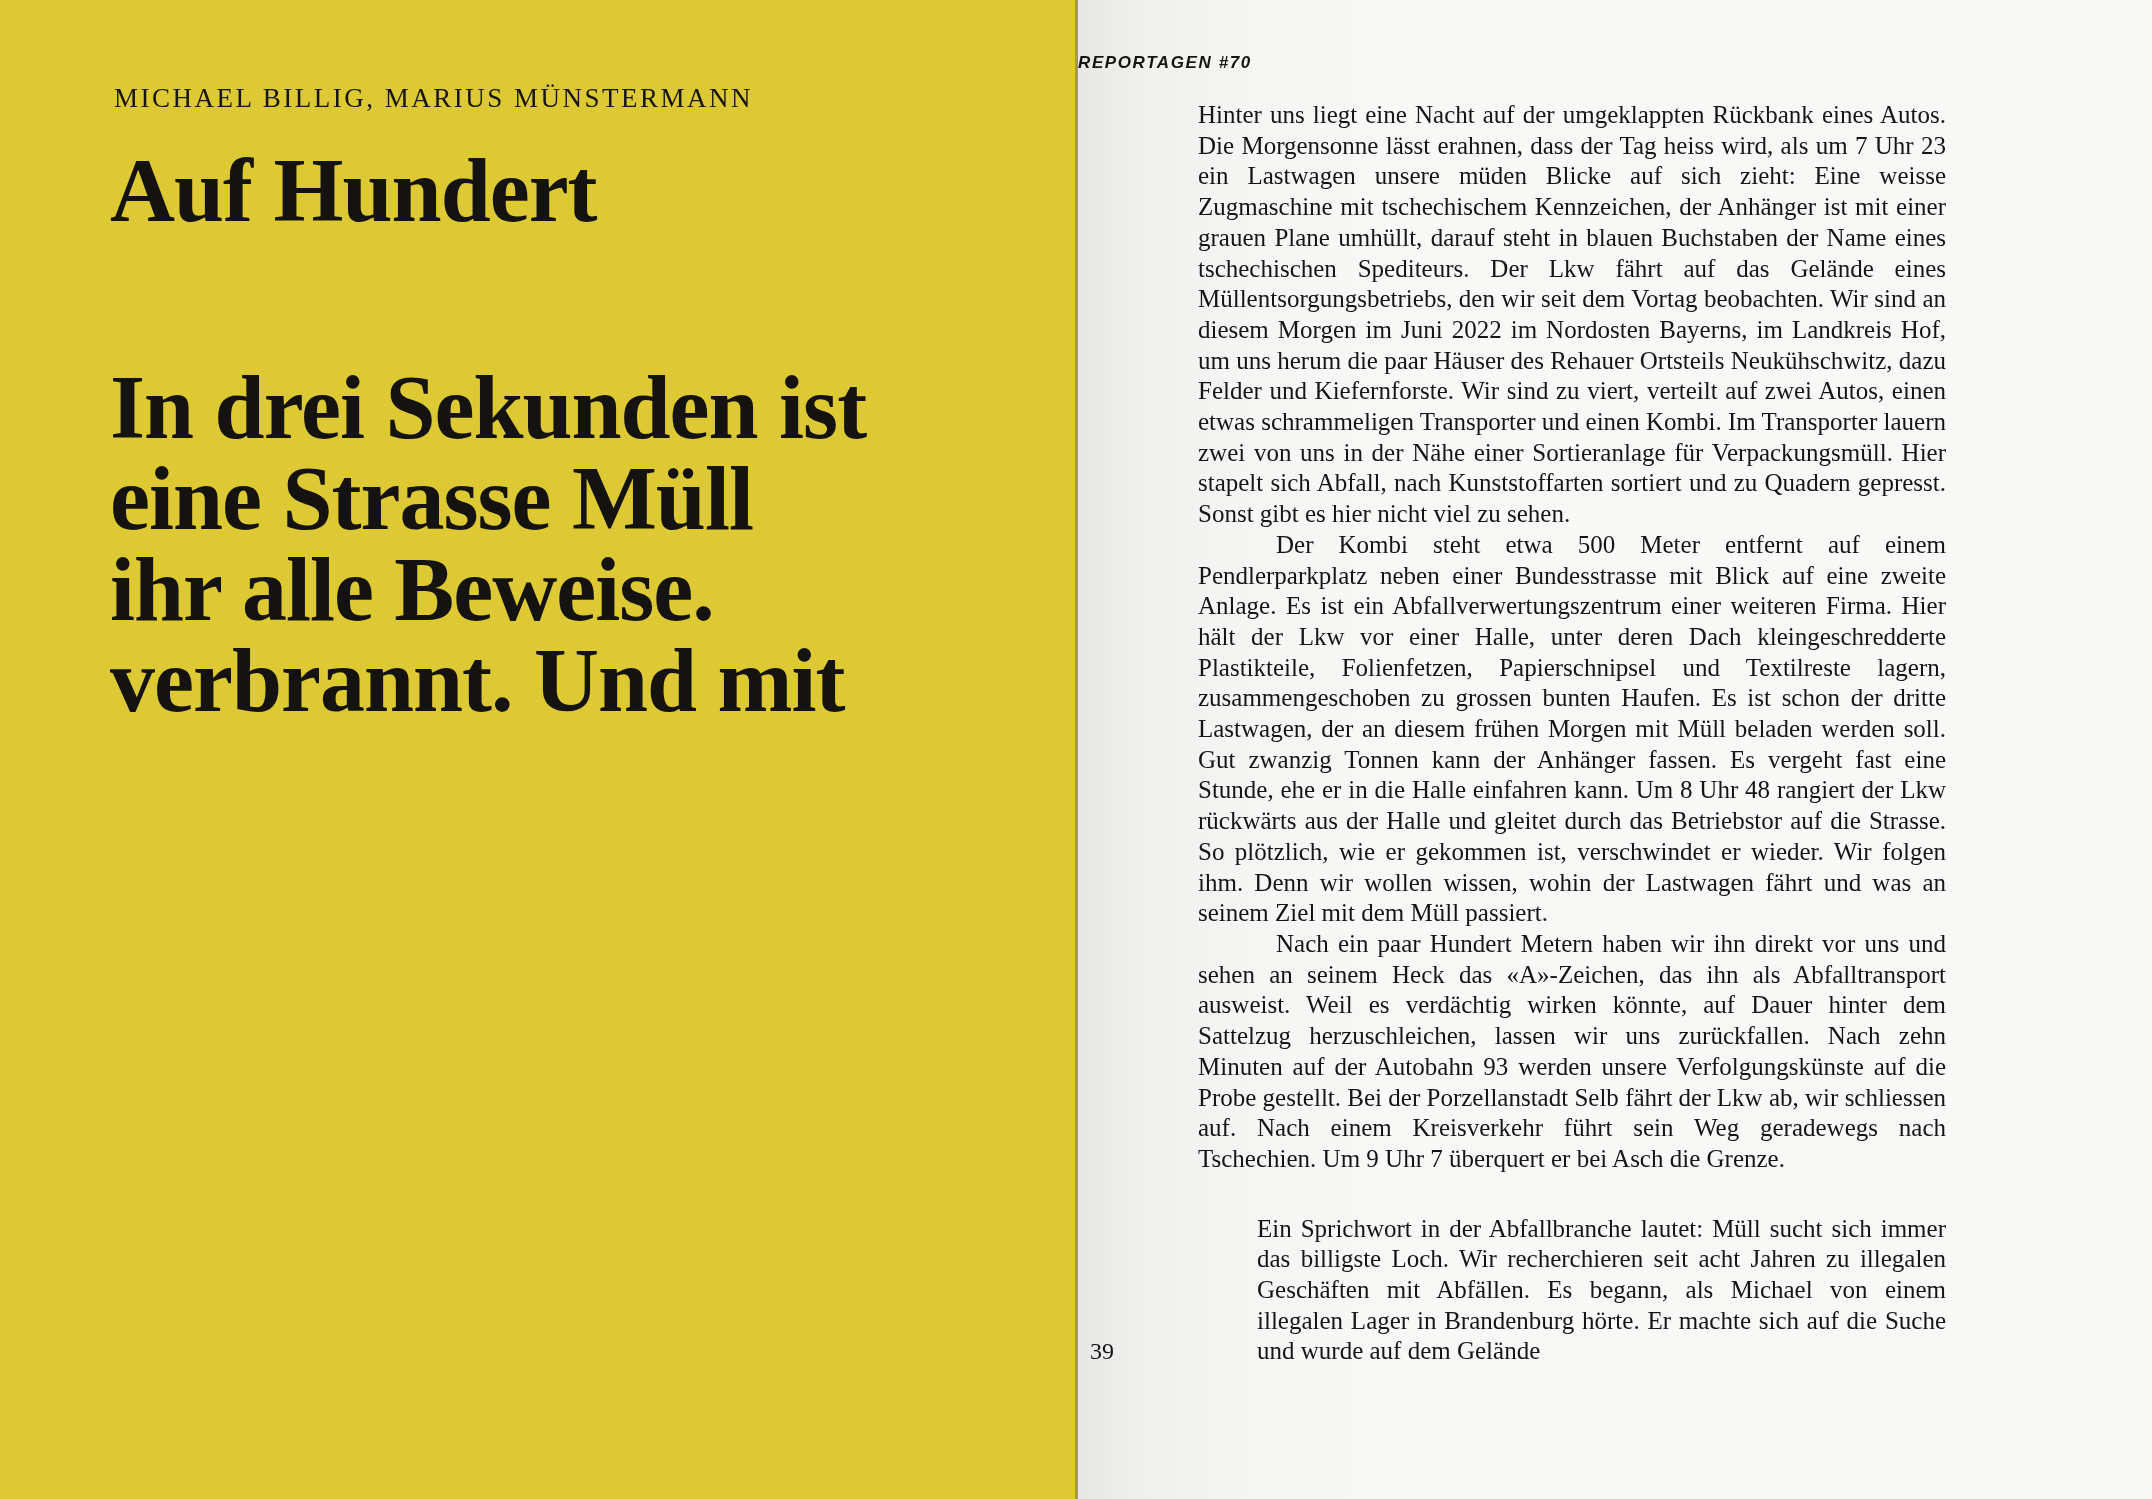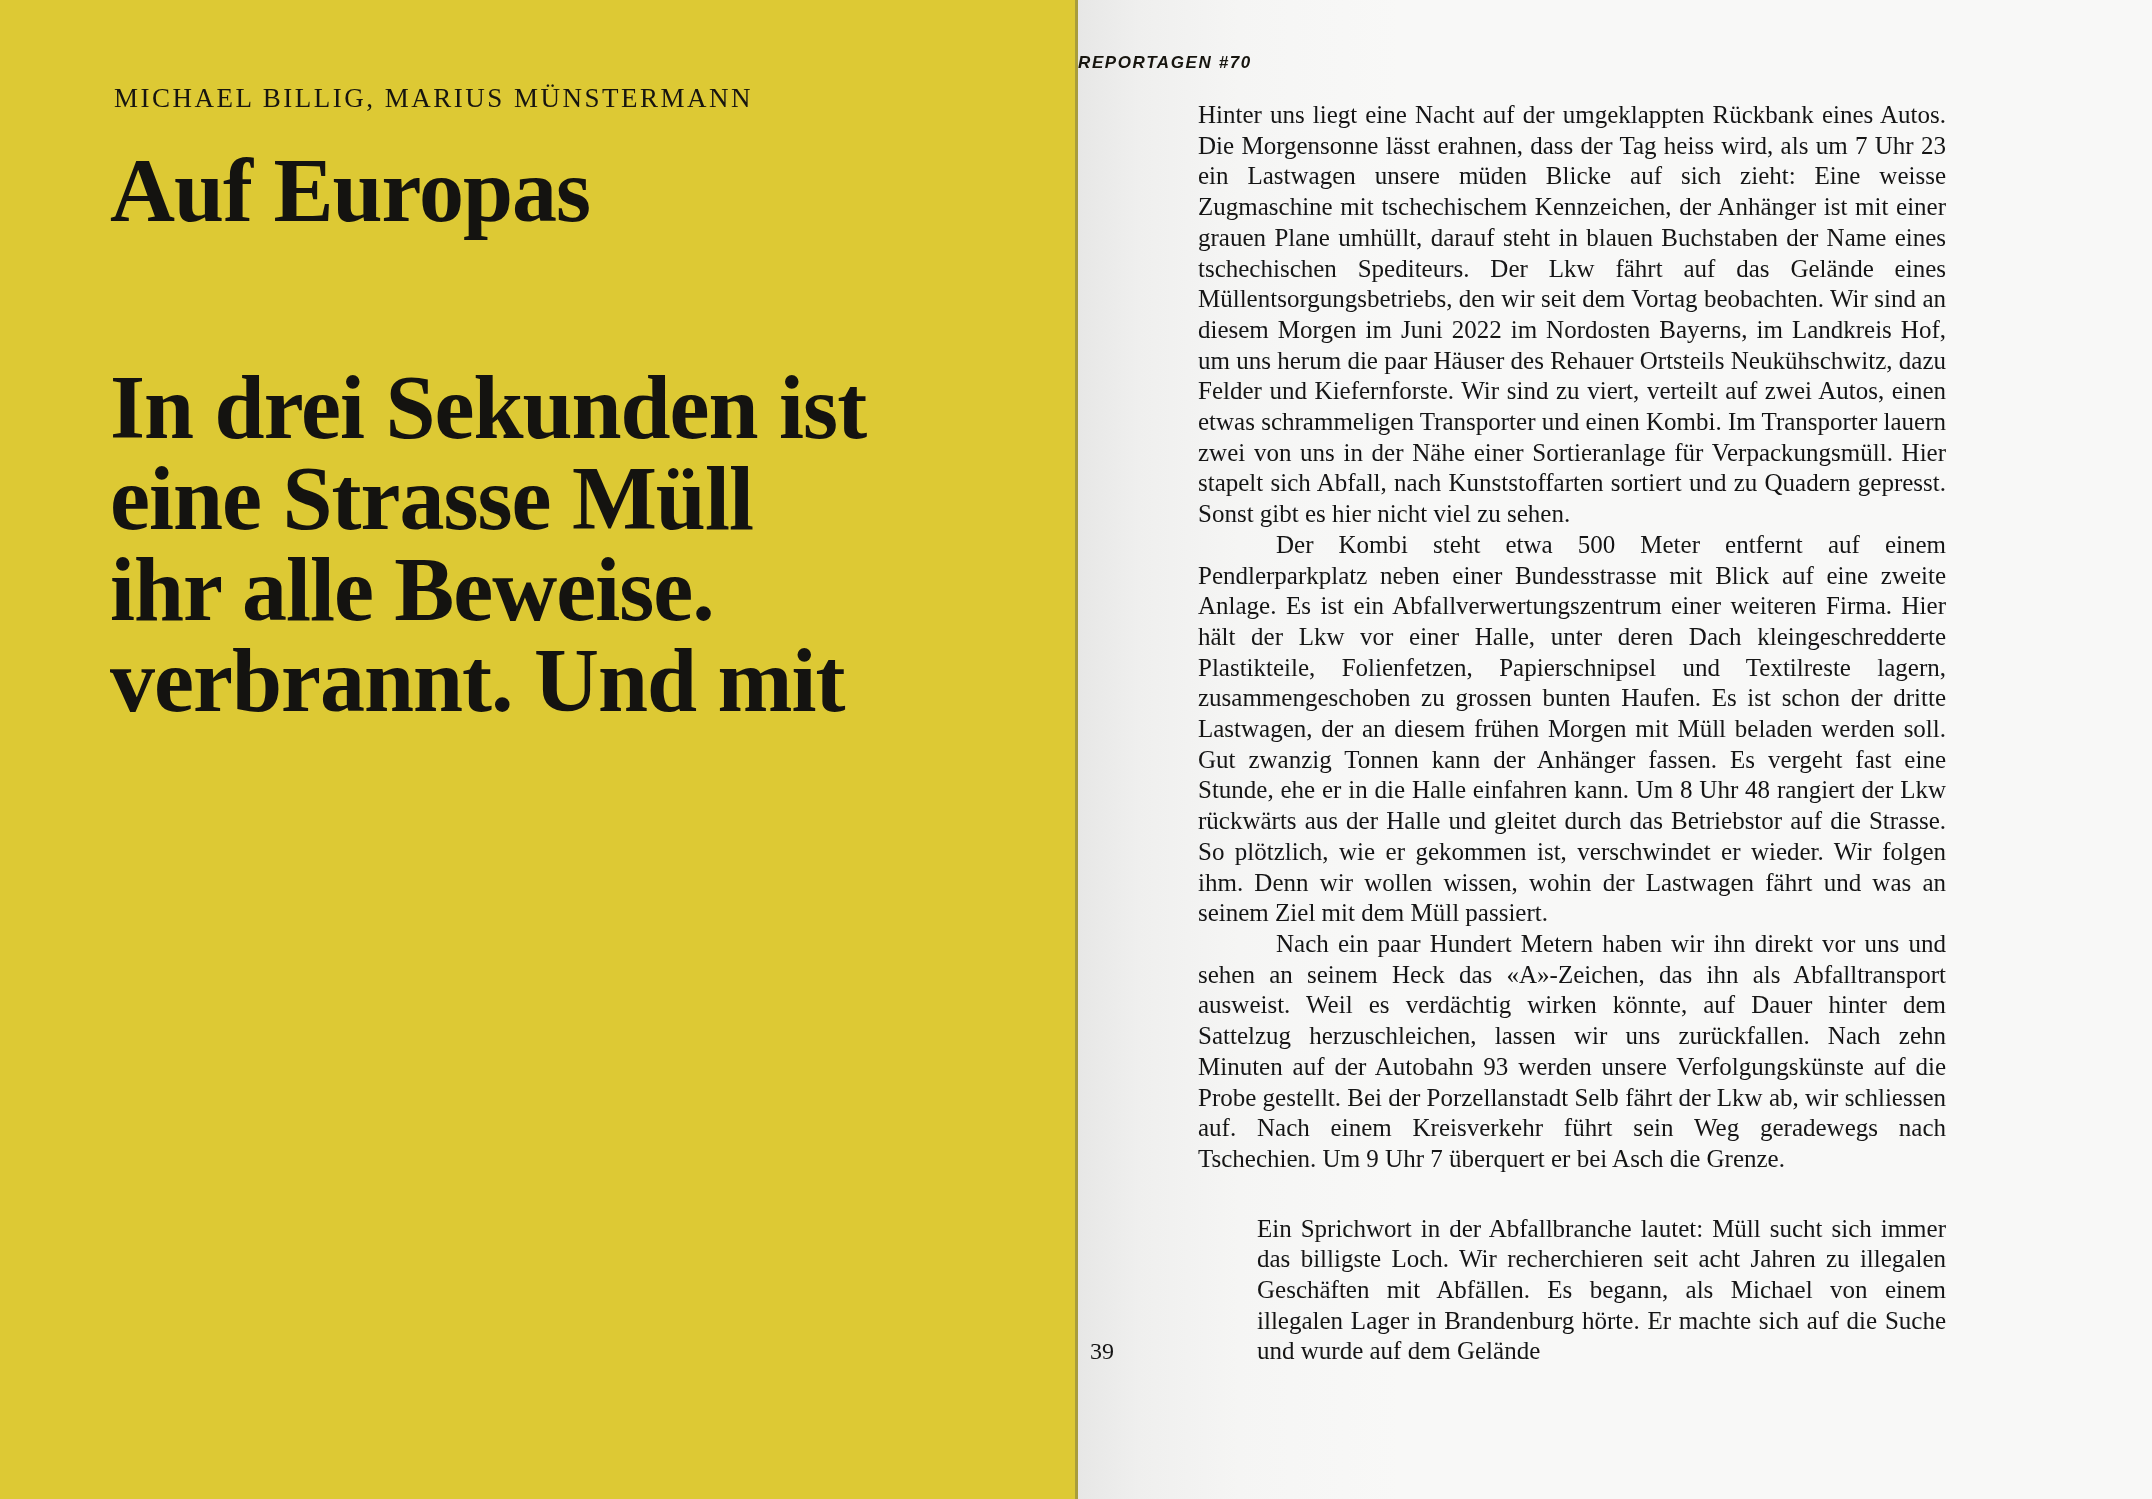--- a/index.html
+++ b/index.html
@@ -122,21 +122,21 @@
 </style>
 </head>
 <body>
 
 <div class="spread">
 
   <div class="page-left">
     <div class="authors">MICHAEL BILLIG, MARIUS MÜNSTERMANN</div>
 
     <div class="headline">
-      <div>Auf Europas</div>
+      <div>Auf Hundert</div>
     </div>
 
     <div class="standfirst">
       <div>In drei Sekunden ist</div>
       <div>eine Strasse Müll</div>
       <div>ihr alle Beweise.</div>
       <div>verbrannt. Und mit</div>
     </div>
   </div>
 

